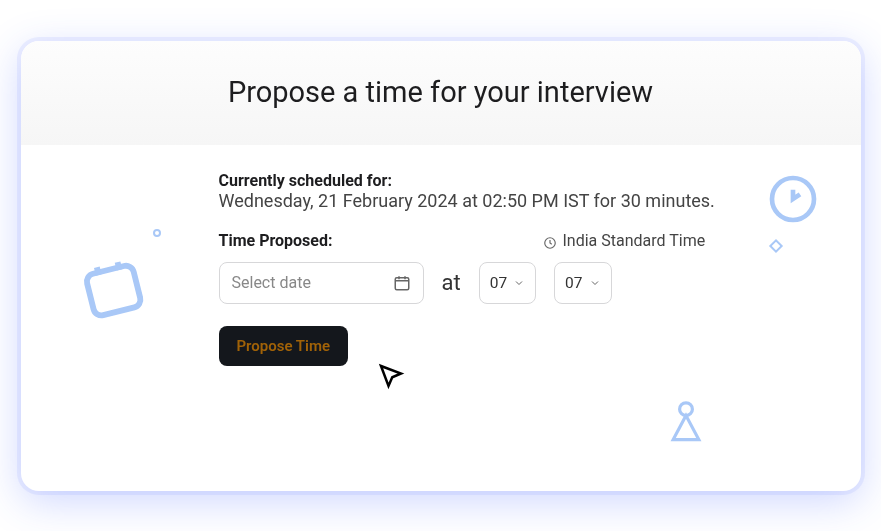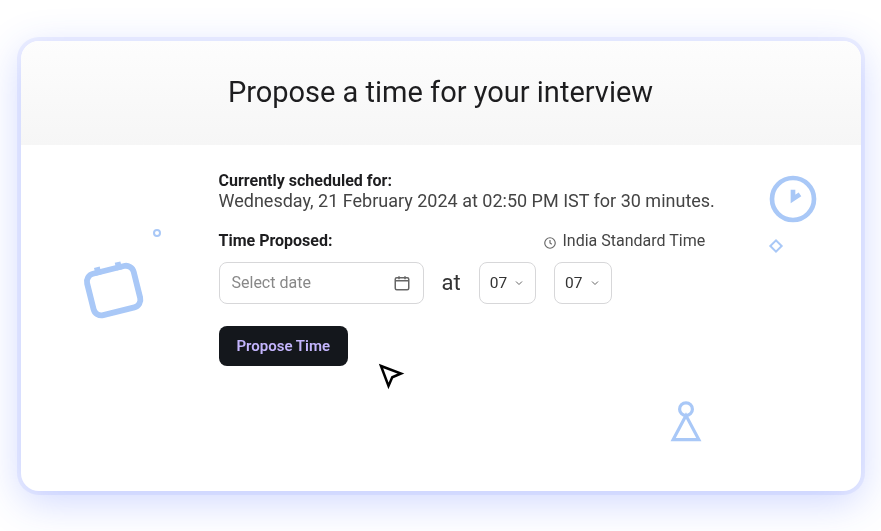--- a/index.html
+++ b/index.html
@@ -9,21 +9,21 @@
     .hero h1 { font-size:29px; font-weight:400; color:#1d1d1f; }
     .content { padding:26px 16px 0 198px; }
     .label { font-size:16px; font-weight:700; color:#1d1d1f; }
     .sub { font-size:18px; color:#444; }
     .row2 { margin-top:20px; display:flex; align-items:center; }
     .tz { display:flex; align-items:flex-end; gap:6px; margin-left:210px; font-size:16px; color:#444; }
     .controls { display:flex; align-items:center; gap:18px; margin-top:12px;text-align:center; }
     .dateInput { width:205px; height:42px; border:1px solid #d7d7d9; border-radius:8px; display:flex; align-items:center; justify-content:space-between; padding:0 12px; color:#888; font-size:16px; background:#fff; }
     .at { font-size:22px; color:#333; }
     .sel { height:42px; border:1px solid #d7d7d9; border-radius:8px; display:flex; align-items:center; gap:6px; padding:0 10px; font-size:15.5px; color:#333; background:#fff; }
-    .btn { margin-top:22px; height:40px; padding:0 18px; background:#14171c; color:#c4b5fd; border:none; border-radius:8px; font-size:15px; font-weight:600; cursor:pointer; }
+    .btn { margin-top:22px; height:40px; padding:0 18px; background:#14171c; color:#a16207; border:none; border-radius:8px; font-size:15px; font-weight:600; cursor:pointer; }
     
     .deco { position:absolute; color:#a9c8f7; }
     .cal { left:60px; top:215px; transform:rotate(-14deg); }
     .dot { left:132px; top:188px; width:8px; height:8px; border:2px solid #a9c8f7; border-radius:50%; }
     .clock { right:40px; top:130px; }
     .diamond { right:80px; top:200px; width:10px; height:10px; border:2px solid #a9c8f7; transform:rotate(45deg); }
     .pin { right:155px; bottom:45px; }
     .cursor { position:absolute; left:355px; top:320px; }
   </style>
 </head>

